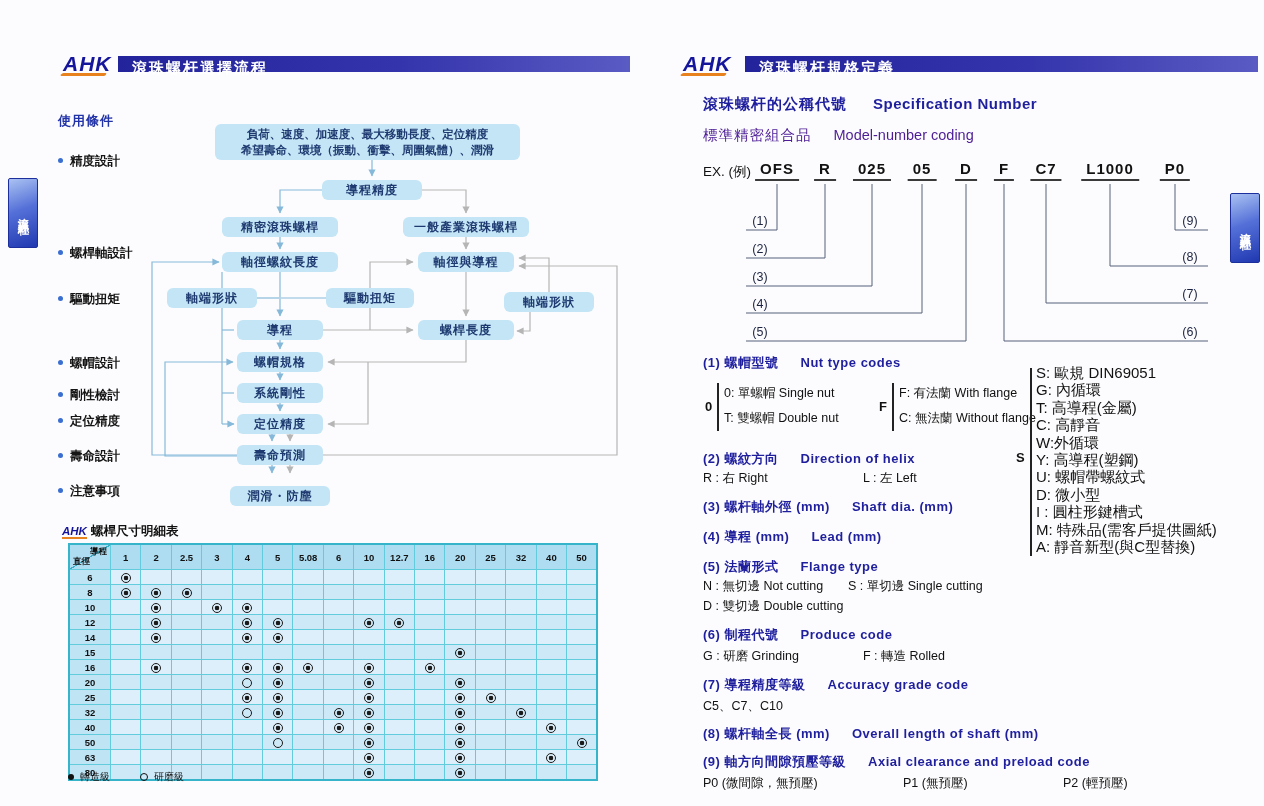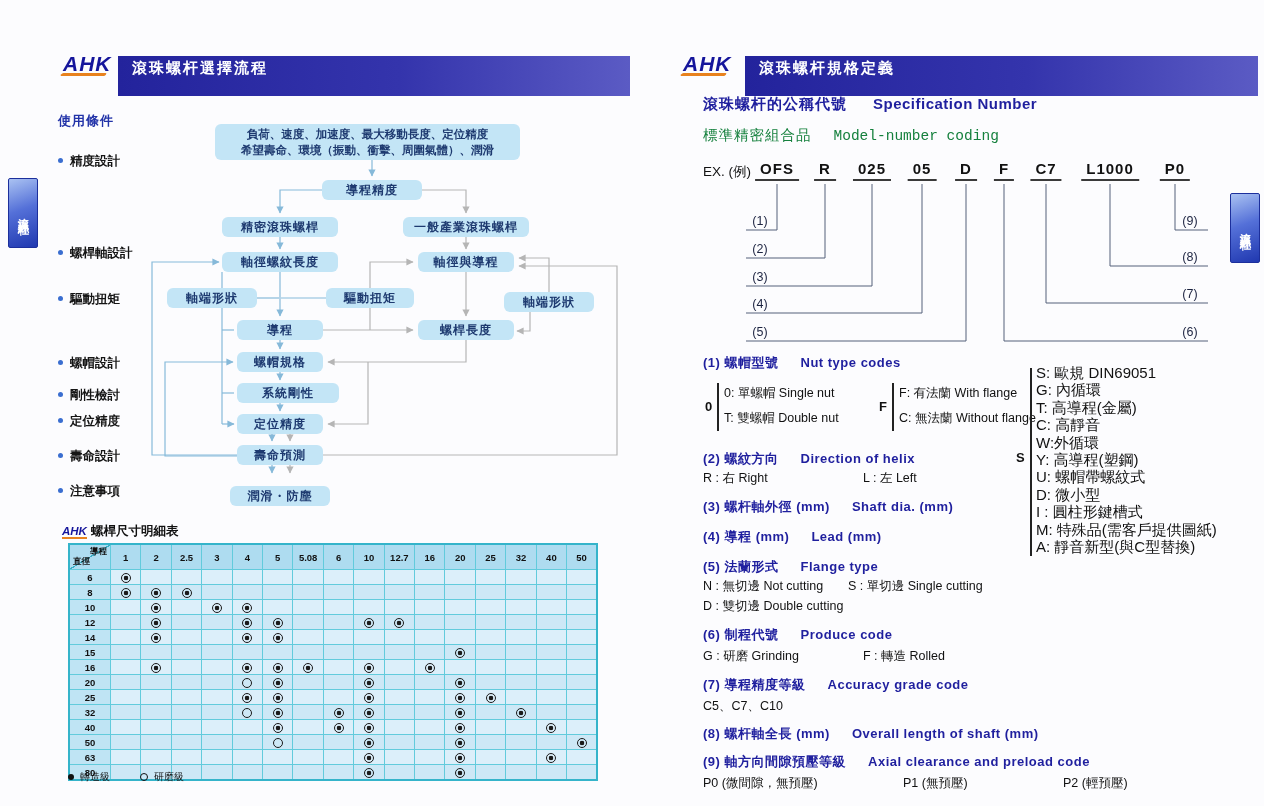--- a/index.html
+++ b/index.html
@@ -3,21 +3,21 @@
 <meta charset="utf-8">
 <style>
   html,body{margin:0;padding:0;background:#e8e8ee;}
   .page{position:relative;width:1264px;height:806px;background:#fcfcfe;overflow:hidden;
         font-family:"Liberation Sans", sans-serif;color:#111;}
   
   .logo{position:absolute;font-style:italic;font-weight:900;font-size:21px;color:#15159b;
         letter-spacing:1px;line-height:22px;}
   .logo::after{content:"";position:absolute;left:-2px;right:6px;bottom:-1px;height:3px;
         background:#e8821e;transform:skewX(-35deg);border-radius:2px;}
-  .hbar{position:absolute;height:40px;background:linear-gradient(90deg,#23239c 0%,#3434ac 55%,#5b5bc4 100%);
+  .hbar{position:absolute;height:16px;background:linear-gradient(90deg,#23239c 0%,#3434ac 55%,#5b5bc4 100%);
         color:#fff;font-weight:bold;font-size:15px;line-height:23px;padding-left:14px;box-sizing:border-box;
         letter-spacing:2px;}
   .vtab{position:absolute;width:28px;height:68px;border:1px solid #1c2f9c;border-radius:2px;
         background:linear-gradient(160deg,#aac2f2 0%,#5470d8 45%,#2038b0 100%);
         color:#fff;font-weight:bold;font-size:11px;writing-mode:vertical-rl;text-orientation:upright;
         display:flex;align-items:center;justify-content:center;letter-spacing:2px;}
   
   .cond-label{position:absolute;left:58px;top:112px;color:#2233a8;font-size:13px;font-weight:bold;letter-spacing:1px;}
   .step{position:absolute;left:58px;font-size:12.5px;font-weight:600;color:#151515;white-space:nowrap;}
   .step::before{content:"";display:inline-block;width:5px;height:5px;border-radius:50%;
@@ -44,21 +44,21 @@
   #size-table tbody tr:nth-child(even) td{background:#cde8f6;}
   .mk{display:inline-block;width:8px;height:8px;border:1px solid #1a1a1a;border-radius:50%;vertical-align:middle;}
   .mk.filled{background:radial-gradient(circle,#1a1a1a 0 2px,transparent 2.6px);}
   .tbl-legend{position:absolute;left:68px;top:770px;font-size:10px;display:flex;gap:30px;align-items:flex-end;}
   .tbl-legend .it{display:flex;align-items:center;gap:6px;}
   .sym-f{width:6px;height:6px;background:#111;border-radius:50%;}
   .sym-o{width:8px;height:8px;border:1px solid #111;border-radius:50%;box-sizing:border-box;}
   
   .rh1{position:absolute;left:703px;top:95px;font-size:15px;font-weight:bold;color:#1f1f9e;letter-spacing:1px;}
   .rh1 .en{margin-left:26px;letter-spacing:0.5px;}
-  .rh2{position:absolute;left:703px;top:126px;font-size:14.5px;color:#15803d;letter-spacing:1px;font-family:Liberation Mono, monospace;}
+  .rh2{position:absolute;left:703px;top:126px;font-size:14.5px;color:#4c1d95;letter-spacing:1px;}
   .rh2 .en{margin-left:22px;letter-spacing:0;}
   .ex-prefix{position:absolute;left:703px;top:163px;font-size:13.5px;color:#111;text-align:right;}
   .token{position:absolute;top:160px;transform:translateX(-50%);font-size:15px;font-weight:bold;color:#111;
         border-bottom:2px solid #3a3a3a;padding:0 5px 2px;letter-spacing:1px;}
   .callout{position:absolute;font-size:12.5px;color:#1c2340;transform:translateX(-50%);}
   .sec-h{position:absolute;font-size:13px;font-weight:bold;color:#1f1f9e;letter-spacing:0.5px;white-space:nowrap;}
   .sec-h .en{margin-left:22px;}
   .itm{position:absolute;font-size:12.5px;color:#111;white-space:nowrap;}
   .gkey{position:absolute;font-size:13px;font-weight:bold;color:#111;}
   .gbar{position:absolute;width:1.5px;background:#222;}
@@ -136,21 +136,21 @@
   <div class="fnode" style="left:222px;top:217px;width:116px;height:20px;">精密滾珠螺桿</div>
   <div class="fnode" style="left:403px;top:217px;width:126px;height:20px;">一般產業滾珠螺桿</div>
   <div class="fnode" style="left:222px;top:252px;width:116px;height:20px;">軸徑螺紋長度</div>
   <div class="fnode" style="left:418px;top:252px;width:96px;height:20px;">軸徑與導程</div>
   <div class="fnode" style="left:167px;top:288px;width:90px;height:20px;">軸端形狀</div>
   <div class="fnode" style="left:326px;top:288px;width:88px;height:20px;">驅動扭矩</div>
   <div class="fnode" style="left:504px;top:292px;width:90px;height:20px;">軸端形狀</div>
   <div class="fnode" style="left:237px;top:320px;width:86px;height:20px;">導程</div>
   <div class="fnode" style="left:418px;top:320px;width:96px;height:20px;">螺桿長度</div>
   <div class="fnode" style="left:237px;top:352px;width:86px;height:20px;">螺帽規格</div>
-  <div class="fnode" style="left:237px;top:383px;width:102px;height:20px;">系統剛性</div>
+  <div class="fnode" style="left:237px;top:383px;width:86px;height:20px;">系統剛性</div>
   <div class="fnode" style="left:237px;top:414px;width:86px;height:20px;">定位精度</div>
   <div class="fnode" style="left:237px;top:445px;width:86px;height:20px;">壽命預測</div>
   <div class="fnode" style="left:230px;top:477px;width:100px;height:20px;margin-top:9px;">潤滑・防塵</div>
 
   <div class="tbl-title">
     <span class="mini-logo">AHK</span><span>螺桿尺寸明細表</span>
   </div>
   <table id="size-table">
     <thead>
         <tr>

